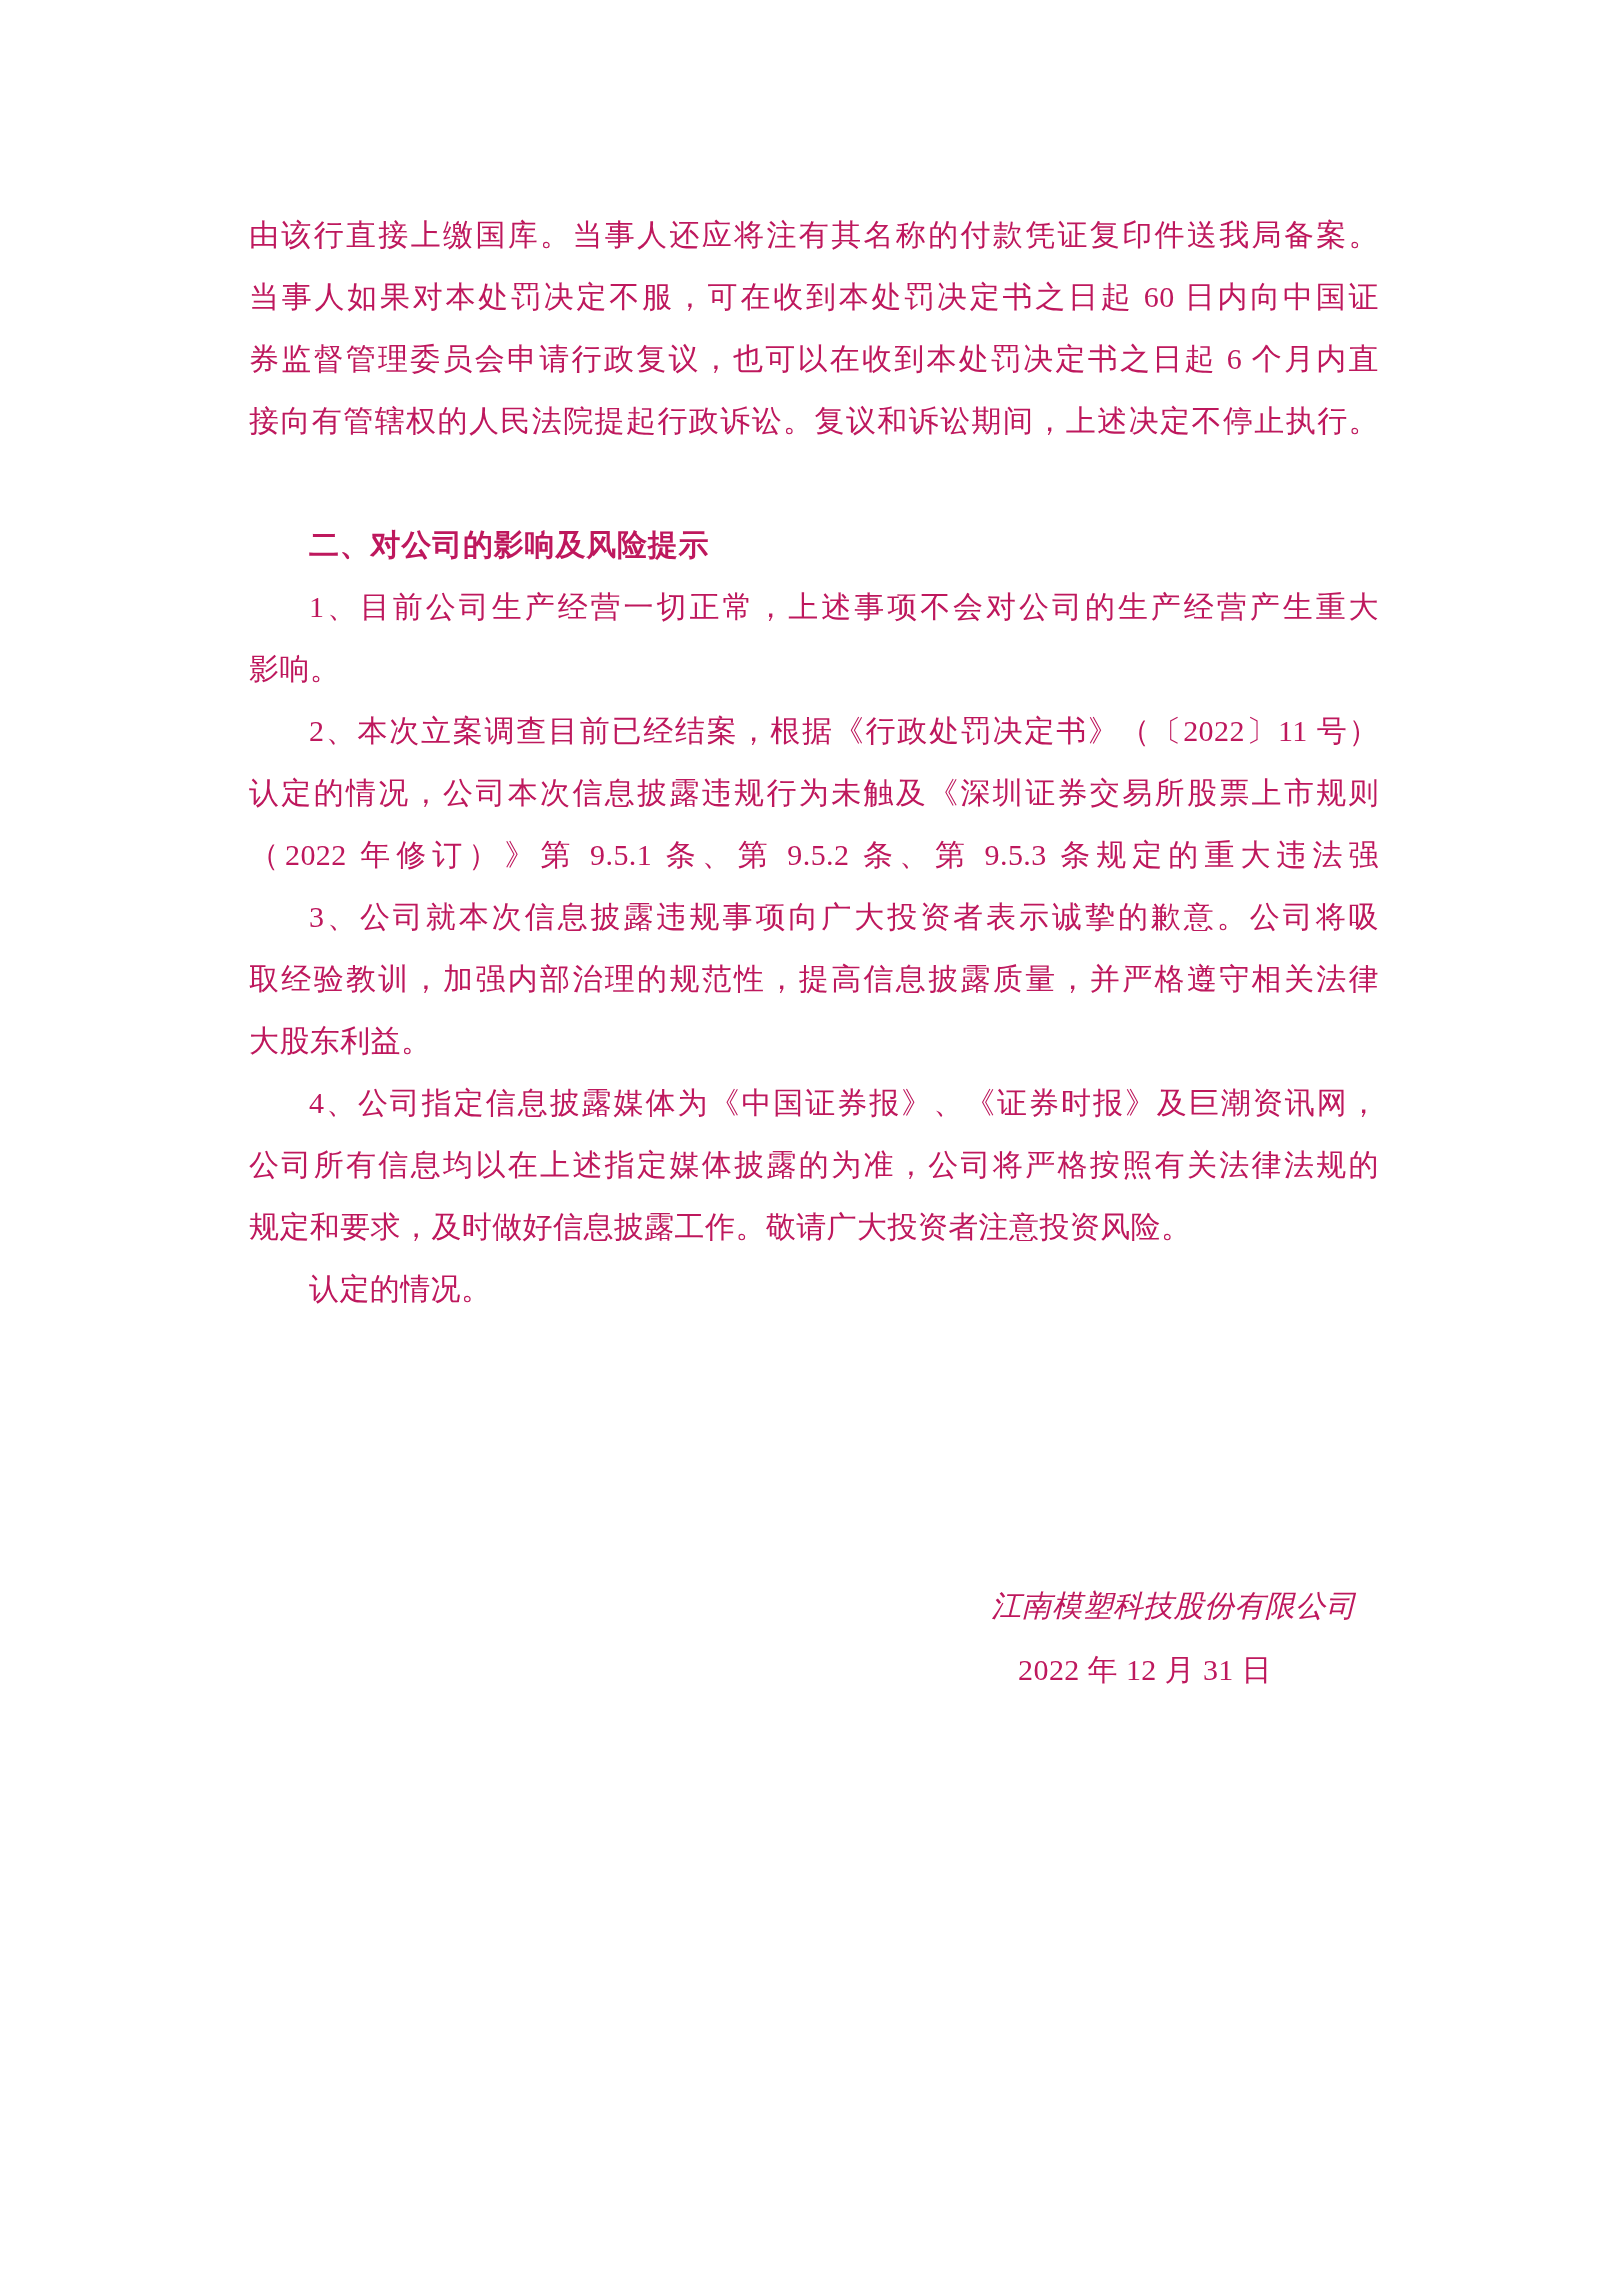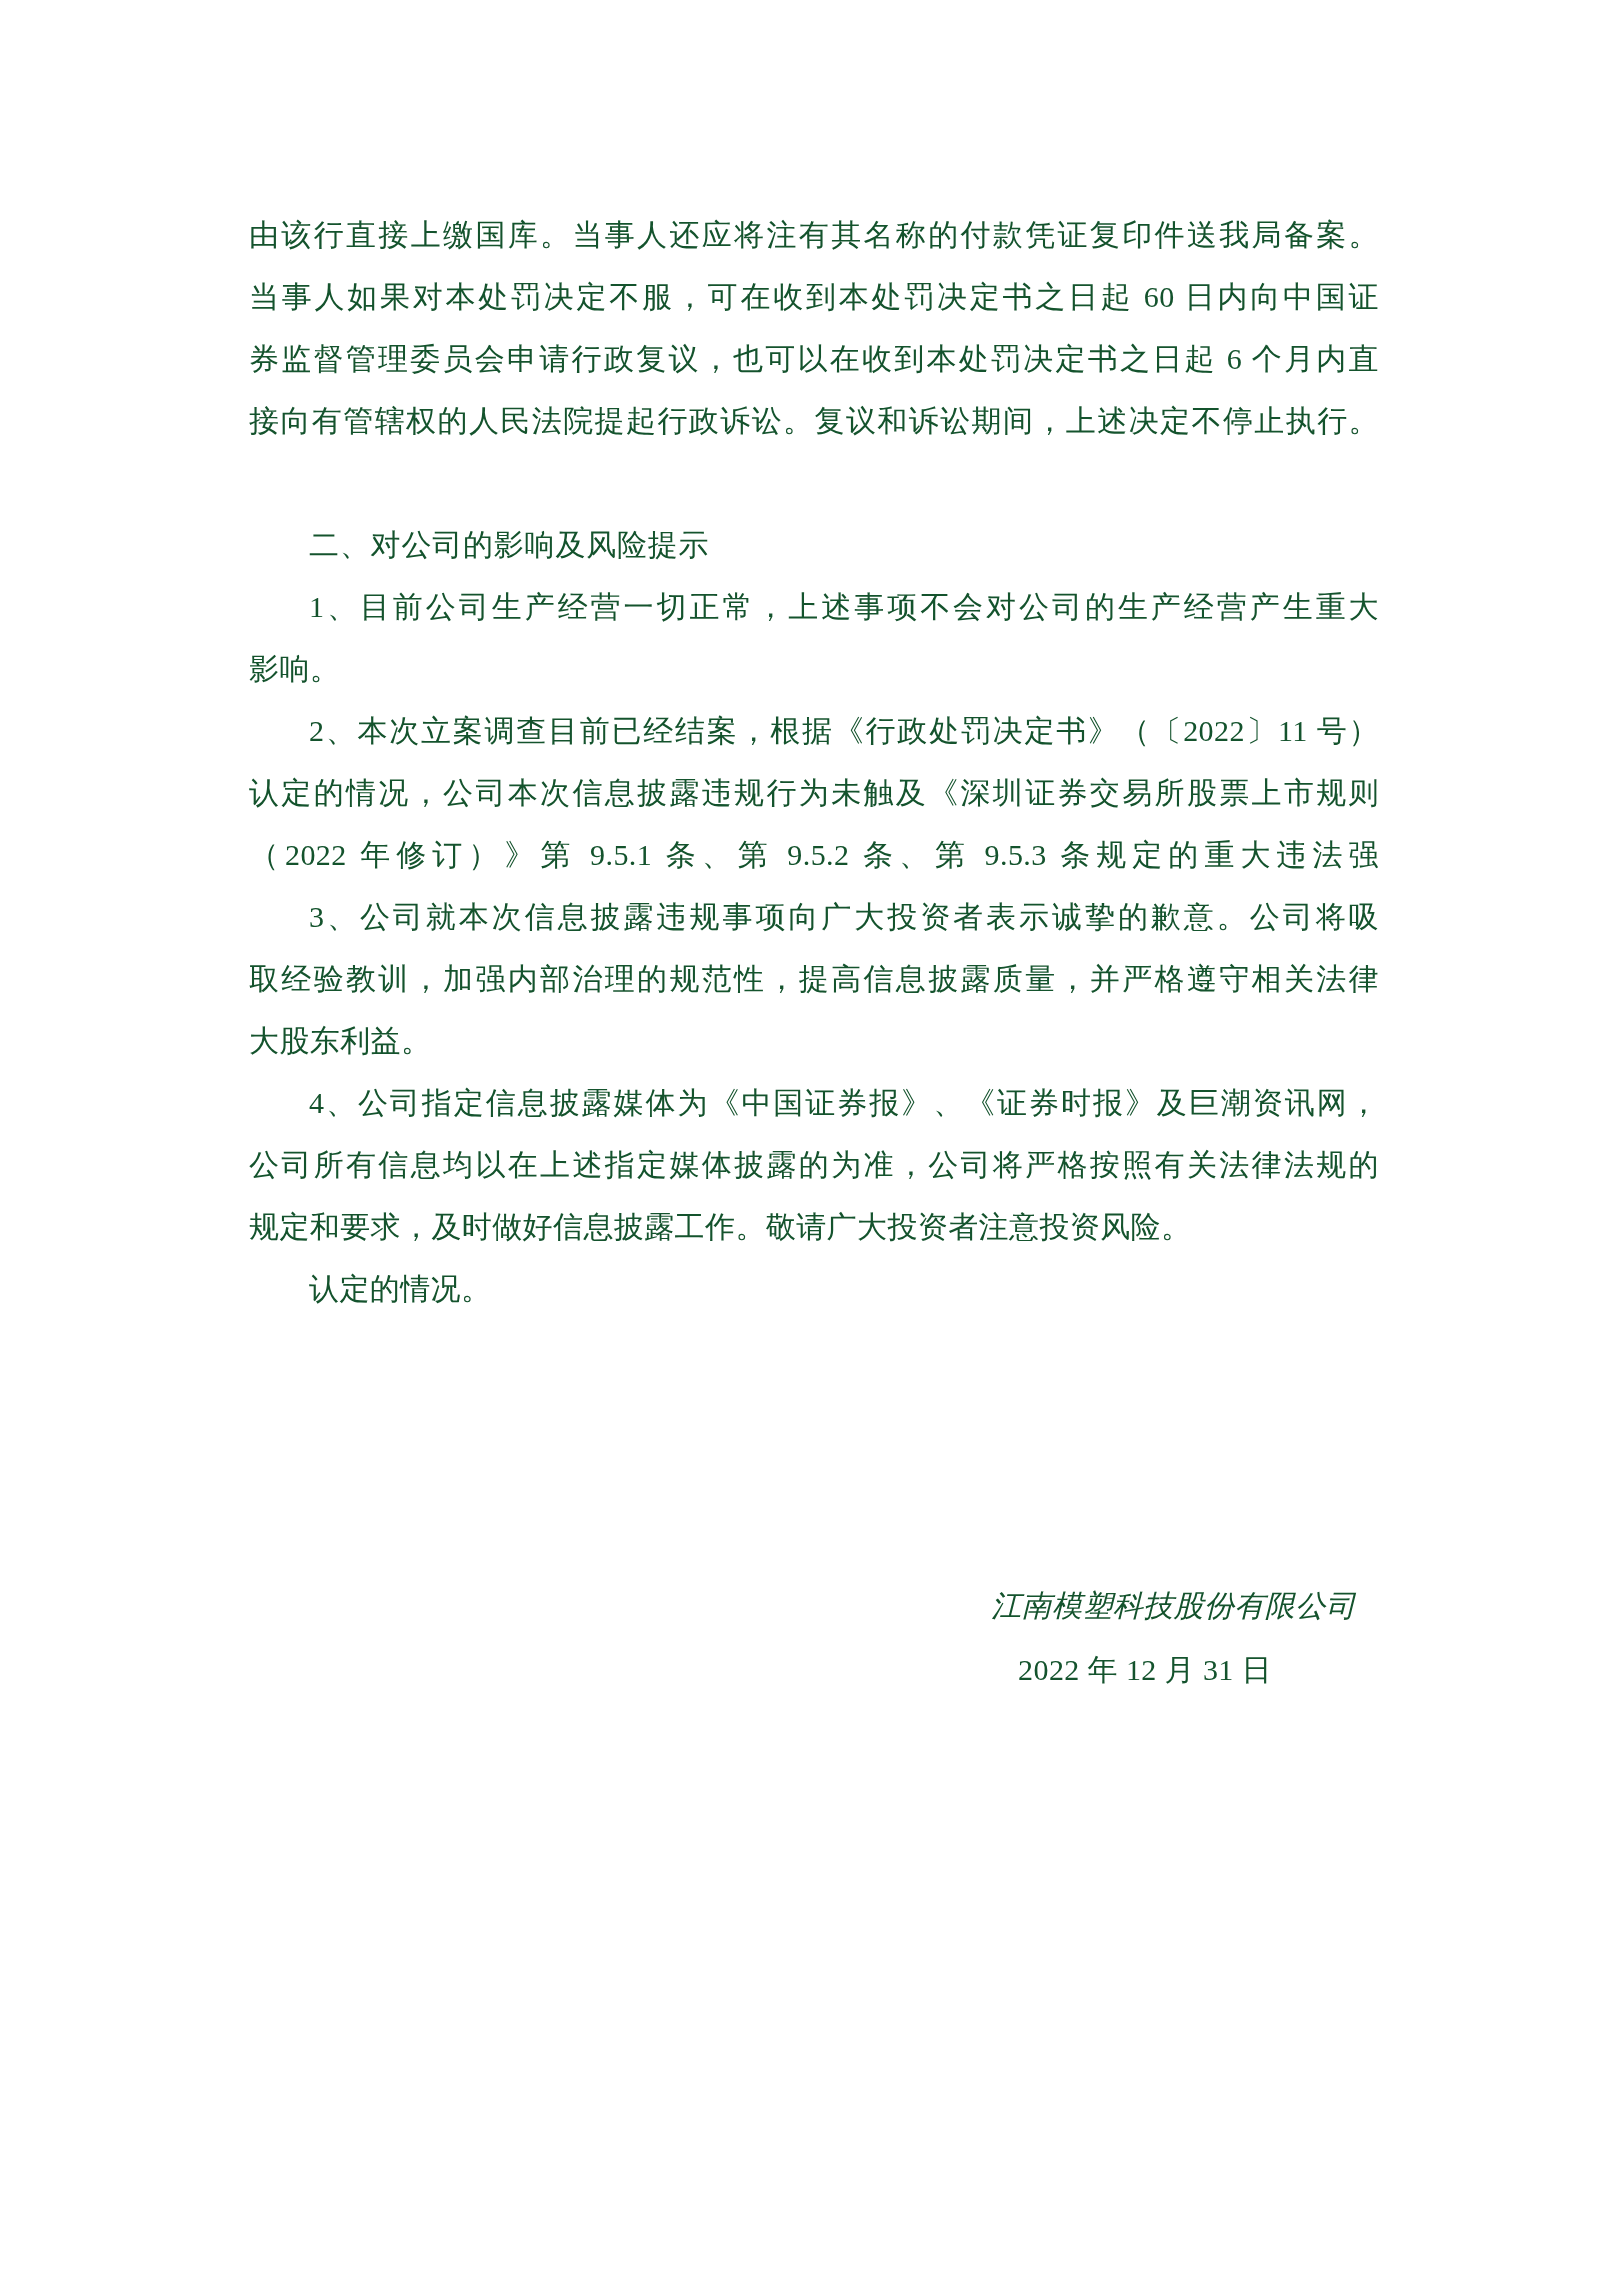--- a/index.html
+++ b/index.html
@@ -10,34 +10,34 @@
     overflow:hidden;
     font-family:"Liberation Serif","DejaVu Serif",serif;
   }
   .doc{
     position:absolute;
     left:249px;top:0;
     width:1130px;
     padding-top:204px;
     font-size:30px;
     line-height:62px;
-    color:#14532d;
+    color:#be185d;
     letter-spacing:0.4px;
   }
   .line{min-height:62px;}
   
   .jl{text-align:justify;text-align-last:justify;}
   
   .ll{text-align:right;text-align-last:left;}
   
   .ind{text-indent:2em;}
   .blank{height:62px;}
   .heading{
     font-family:"Liberation Sans","DejaVu Sans",sans-serif;
-    font-weight:400;
+    font-weight:700;
     font-size:30px;
     margin:0;
     text-indent:2em;
     letter-spacing:0.8px;
   }
   .spacer{height:254px;}
   .sig{line-height:64px;text-align:right;}
   .sig .company{padding-right:23px;font-style:italic;}
   .sig .board{padding-right:190px;letter-spacing:1.7px;}
   .sig .date{padding-right:107px;}

